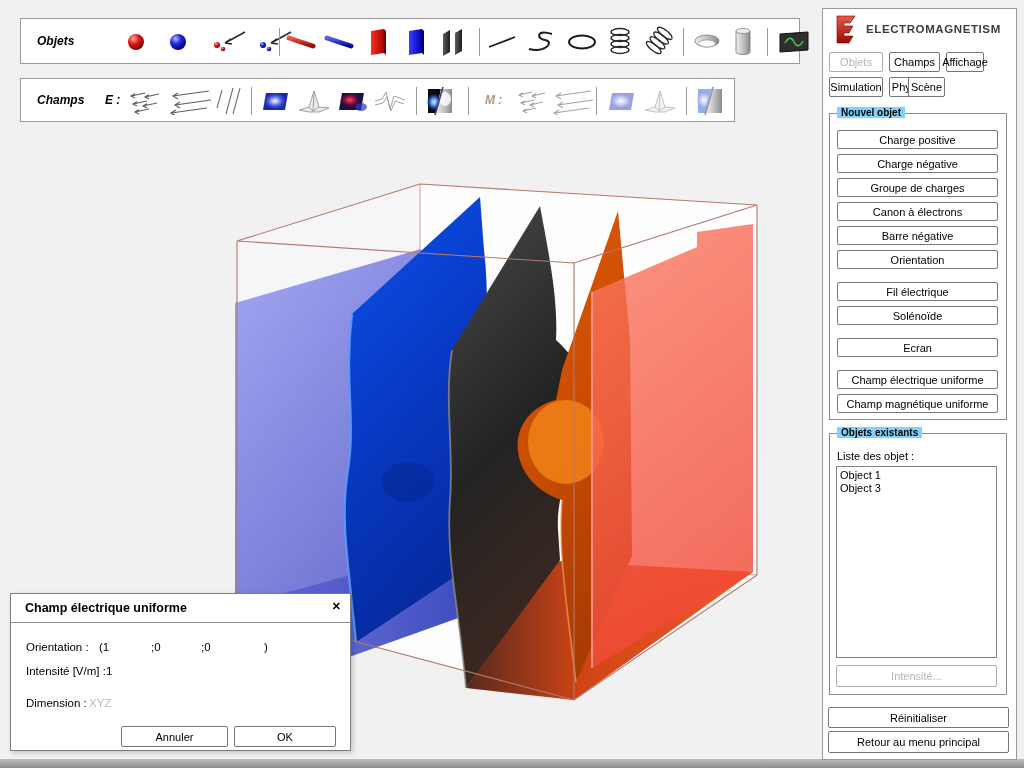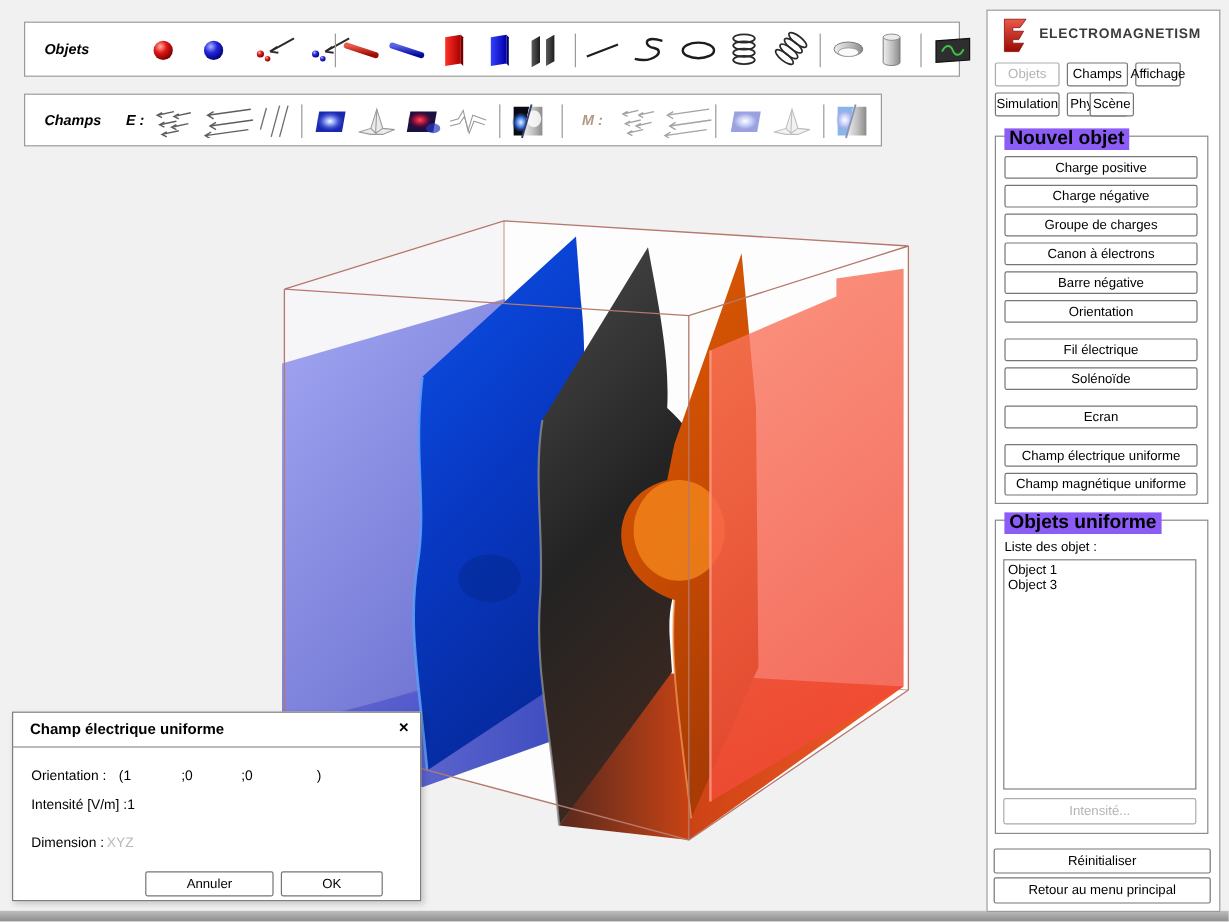--- a/index.html
+++ b/index.html
@@ -15,22 +15,22 @@
 
   
   .win-btn { position:absolute; background:#fff; border:1px solid #757575; border-radius:2px;
              font-size:11px; display:flex; align-items:center; justify-content:center;
              cursor:pointer; font-family:"Liberation Sans",sans-serif; color:#000; }
   .win-btn.disabled { color:#b4b4b4; border-color:#ababab; cursor:default; }
 
   
   .panel { position:absolute; background:#fff; border:1px solid #9a9a9a; }
   .groupbox { position:absolute; border:1px solid #8a8a8a; }
-  .legend { position:absolute; top:-7px; left:7px; background:#8b5cf6; padding:0 4px;
-            font-weight:bold; font-size:16px; white-space:nowrap; }
+  .legend { position:absolute; top:-7px; left:7px; background:#7dd3fc; padding:0 4px;
+            font-weight:bold; font-size:10px; white-space:nowrap; }
   .side-label { position:absolute; font-size:11px; }
   .listbox { position:absolute; background:#fff; border:1px solid #828282; font-size:11px;
              padding:2px 3px; line-height:13px; overflow:hidden; }
   .list-item { cursor:pointer; white-space:nowrap; }
   .logo-title { position:absolute; font-weight:bold; font-size:11.5px; letter-spacing:.6px; color:#3c3c3c; }
 
   
   .dialog { position:absolute; left:10px; top:593px; width:341px; height:158px; background:#fff;
             border:1px solid #7d7d7d; box-shadow:2px 2px 5px rgba(0,0,0,.18); z-index:30; }
   .dlg-title { position:absolute; left:14px; top:7px; font-weight:bold; font-size:12.5px; }
@@ -443,21 +443,21 @@
 <div class="win-btn" style="left:837px;top:202px;width:161px;height:19px;z-index:12">Canon à électrons</div>
 <div class="win-btn" style="left:837px;top:226px;width:161px;height:19px;z-index:12">Barre négative</div>
 <div class="win-btn" style="left:837px;top:250px;width:161px;height:19px;z-index:12">Orientation</div>
 <div class="win-btn" style="left:837px;top:282px;width:161px;height:19px;z-index:12">Fil électrique</div>
 <div class="win-btn" style="left:837px;top:306px;width:161px;height:19px;z-index:12">Solénoïde</div>
 <div class="win-btn" style="left:837px;top:338px;width:161px;height:19px;z-index:12">Ecran</div>
 <div class="win-btn" style="left:837px;top:370px;width:161px;height:19px;z-index:12">Champ électrique uniforme</div>
 <div class="win-btn" style="left:837px;top:394px;width:161px;height:19px;z-index:12">Champ magnétique uniforme</div>
 
 <div class="groupbox" style="left:829px;top:433px;width:178px;height:262px;z-index:11">
-  <span class="legend">Objets uniforme</span>
+  <span class="legend">Objets existants</span>
 </div>
 <span class="side-label" style="left:837px;top:450px;z-index:12">Liste des objet :</span>
 <div class="listbox" style="left:836px;top:466px;width:161px;height:192px;z-index:12">
   <div class="list-item">Object 1</div>
   <div class="list-item">Object 3</div>
 </div>
 <div class="win-btn disabled" style="left:836px;top:665px;width:161px;height:22px;z-index:12">Intensité...</div>
 
 <div class="win-btn" style="left:828px;top:707px;width:181px;height:21px;z-index:12">Réinitialiser</div>
 <div class="win-btn" style="left:828px;top:731px;width:181px;height:22px;z-index:12">Retour au menu principal</div>
@@ -473,16 +473,16 @@
   <span class="dlg-val" style="left:190px;top:47px">;0</span>
   <span class="dlg-val" style="left:253px;top:47px">)</span>
 
   <span class="dlg-text" style="left:15px;top:71px">Intensité [V/m] :</span>
   <span class="dlg-val" style="left:95px;top:71px">1</span>
 
   <span class="dlg-text" style="left:15px;top:103px">Dimension :</span>
   <span class="dlg-val dim" style="left:78px;top:103px">XYZ</span>
 
   <div class="win-btn" style="left:110px;top:132px;width:107px;height:21px">Annuler</div>
-  <div class="win-btn" style="left:223px;top:132px;width:85px;height:21px">OK</div>
+  <div class="win-btn" style="left:223px;top:132px;width:102px;height:21px">OK</div>
 </div>
 
 <div class="bottom-strip"></div>
 
 </body></html>

